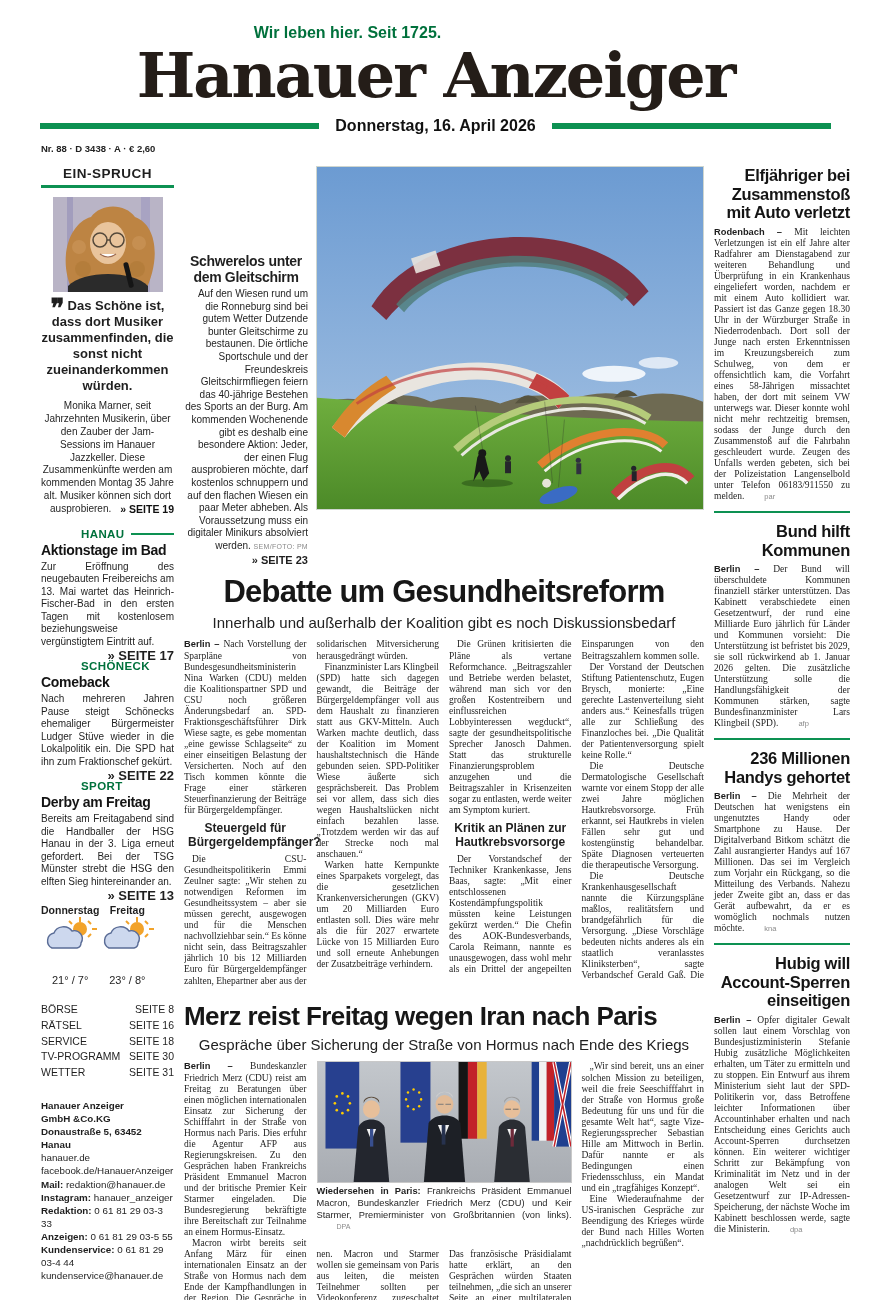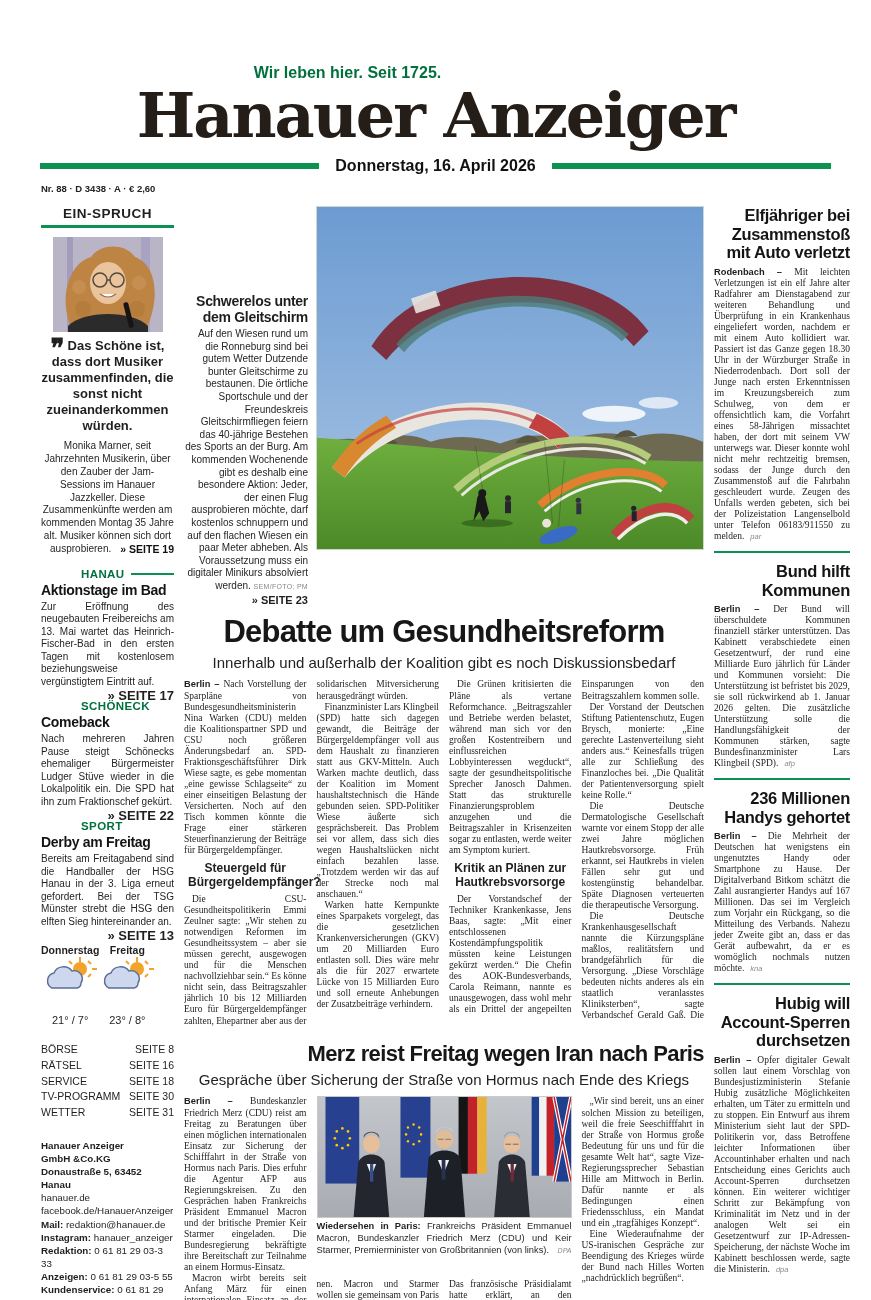--- a/index.html
+++ b/index.html
@@ -3,38 +3,38 @@
 <meta charset="utf-8">
 <style>
   * { margin:0; padding:0; box-sizing:border-box; }
   html,body { background:#e8e8e8; }
   .page {
     position:relative; width:871px; height:1300px; margin:0 auto;
     background:#ffffff; overflow:hidden;
     font-family:"Liberation Sans", sans-serif; color:#1f1f1f;
   }
   
-  .masthead { padding-top:64px; text-align:center; }
+  .masthead { padding-top:24px; text-align:center; }
   .tagline { font-size:16px; font-weight:bold; color:#00713c; transform:translateX(-88px); }
   .paper-title {
     font-family:"DejaVu Serif", serif; font-weight:bold; font-size:62px;
     color:#241d18; letter-spacing:-2px; line-height:1.02; margin-top:2px;
   }
   .daterule { display:flex; align-items:center; margin:10px 40px 0 40px; }
   .daterule .bar { flex:1; height:6px; background:#0d9152; }
   .daterule .date { padding:0 16px; font-size:16px; font-weight:bold; color:#111; white-space:nowrap; }
   .issueline { text-align:left; margin:8px 0 0 41px; font-size:9.5px; font-weight:bold; color:#222; }
 
   
   .content { display:grid; grid-template-columns:133px 520px 136px; column-gap:10px; padding:12px 36px 0 41px; }
   .body-p { font-family:"Liberation Serif", serif; font-size:9.5px; line-height:1.16; text-align:justify;
             text-indent:8px; hyphens:auto; color:#1d1d1d; }
   .body-p.noindent { text-indent:0; }
   .dateline { font-family:"Liberation Sans", sans-serif; font-size:9.3px; }
-  .agency { font-family:"Liberation Sans", sans-serif; font-size:7.5px; color:#8a8a8a; margin-left:6px;font-style:italic; }
+  .agency { font-family:"Liberation Sans", sans-serif; font-size:7.5px; color:#8a8a8a; margin-left:20px; }
   .pageref { font-family:"Liberation Sans", sans-serif; font-weight:bold; font-size:10.5px; color:#111; }
   .col-subhead { font-family:"Liberation Sans", sans-serif; font-weight:bold; font-size:12px; line-height:1.15;
                  text-align:center; margin:6px 4px 5px 4px; break-inside:avoid; }
   .divider { height:2px; background:#0d9152; margin:9px 0; }
 
   
   .leftcol { }
   .einspruch-head { font-size:13.5px; font-weight:bold; letter-spacing:.5px; text-align:center;
                     padding-bottom:4px; border-bottom:3px solid #0d9152; }
   .portrait { display:block; margin:9px auto 6px auto; }
@@ -53,34 +53,34 @@
   .wname { font-size:10.5px; font-weight:bold; }
   .wtemp { font-size:11px; margin-top:14px; }
   .indexlist { margin-top:16px; }
   .index-row { display:flex; justify-content:space-between; font-size:10.5px; font-weight:normal; line-height:1.5; }
   .contact { margin-top:18px; font-size:9.8px; line-height:1.34; }
   .contact .cb { font-weight:bold; }
 
   
   .photo-row { display:flex; gap:8px; }
   .photo-story { width:124px; flex:none; text-align:right; padding-top:88px; }
-  .photo-story h3 { font-size:14px; line-height:1.1; letter-spacing:-.3px; margin-bottom:3px; }
+  .photo-story h3 { font-size:14px; line-height:1.1; letter-spacing:-.3px; margin-bottom:3px;text-align:center; }
   .photo-story p { font-size:10px; line-height:1.26; }
   .ps-credit { font-size:7px; color:#8a8a8a; letter-spacing:.3px; }
   .ps-ref { font-weight:bold; font-size:11px; margin-top:2px; }
   .main-photo { flex:1; height:344px; border:1px solid #cfd6cf; }
   .main-photo svg { display:block; width:100%; height:100%; }
 
   .debatte { margin-top:8px; }
   .h-main { font-size:31px; letter-spacing:-.8px; text-align:center; white-space:nowrap; color:#171717; }
   .h-sub { font-size:15px; text-align:center; margin:4px 0 8px 0; color:#222; }
   .main-cols { height:352px; column-count:4; column-gap:10px; column-fill:auto; overflow:hidden; }
 
   .merz { margin-top:10px; }
-  .h-merz { font-size:22px; letter-spacing:-.6px; text-align:right; white-space:nowrap; color:#171717; }
+  .h-merz { font-size:26px; letter-spacing:-.6px; text-align:left; white-space:nowrap; color:#171717; }
   .merz-grid { display:grid; grid-template-columns:repeat(4,1fr); gap:0 10px; margin-top:2px; }
   .mcol1 { grid-column:1; grid-row:1 / span 2; }
   .mphoto { grid-column:2 / span 2; grid-row:1; }
   .mphoto svg { display:block; width:100%; height:122px; border:1px solid #c9c9c9; }
   .mcaption { font-size:9.3px; line-height:1.25; text-align:justify; margin:3px 0 6px 0; }
   .mcaption .cb { font-weight:bold; }
   .mcaption .agency { font-size:7px; }
   .mcol2 { grid-column:2; grid-row:2; }
   .mcol3 { grid-column:3; grid-row:2; }
   .mcol4 { grid-column:4; grid-row:1 / span 2; }
@@ -430,21 +430,21 @@
       <article>
         <h2 class="h-right">236 Millionen Handys gehortet</h2>
         <div class="art-body">
             <p class="body-p noindent"><b class="dateline">Berlin – </b>Die Mehrheit der Deutschen hat wenigstens ein ungenutztes Handy oder Smartphone zu Hause. Der Digitalverband Bitkom schätzt die Zahl ausrangierter Handys auf 167 Millionen. Das sei im Vergleich zum Vorjahr ein Rückgang, so die Mitteilung des Verbands. Nahezu jeder Zweite gibt an, dass er das Gerät aufbewahrt, da er es womöglich nochmals nutzen möchte.<span class="agency">kna</span></p>
           </div>
       </article>
 
       <div class="divider"></div>
 
       <article>
-        <h2 class="h-right">Hubig will Account-Sperren durchsetzen</h2>
+        <h2 class="h-right">Hubig will Account-Sperren einseitigen</h2>
         <div class="art-body">
             <p class="body-p noindent"><b class="dateline">Berlin – </b>Opfer digitaler Gewalt sollen laut einem Vorschlag von Bundesjustizministerin Stefanie Hubig zusätzliche Möglichkeiten erhalten, um Täter zu ermitteln und zu stoppen. Ein Entwurf aus ihrem Ministerium sieht laut der SPD-Politikerin vor, dass Betroffene leichter Informationen über Accountinhaber erhalten und nach Entscheidung eines Gerichts auch Account-Sperren durchsetzen können. Ein weiterer wichtiger Schritt zur Bekämpfung von Kriminalität im Netz und in der analogen Welt sei ein Gesetzentwurf zur IP-Adressen-Speicherung, der nächste Woche im Kabinett beschlossen werde, sagte die Ministerin.<span class="agency">dpa</span></p>
           </div>
       </article>
 
     </aside>
   </div>
 </div>
 
 </body></html>

